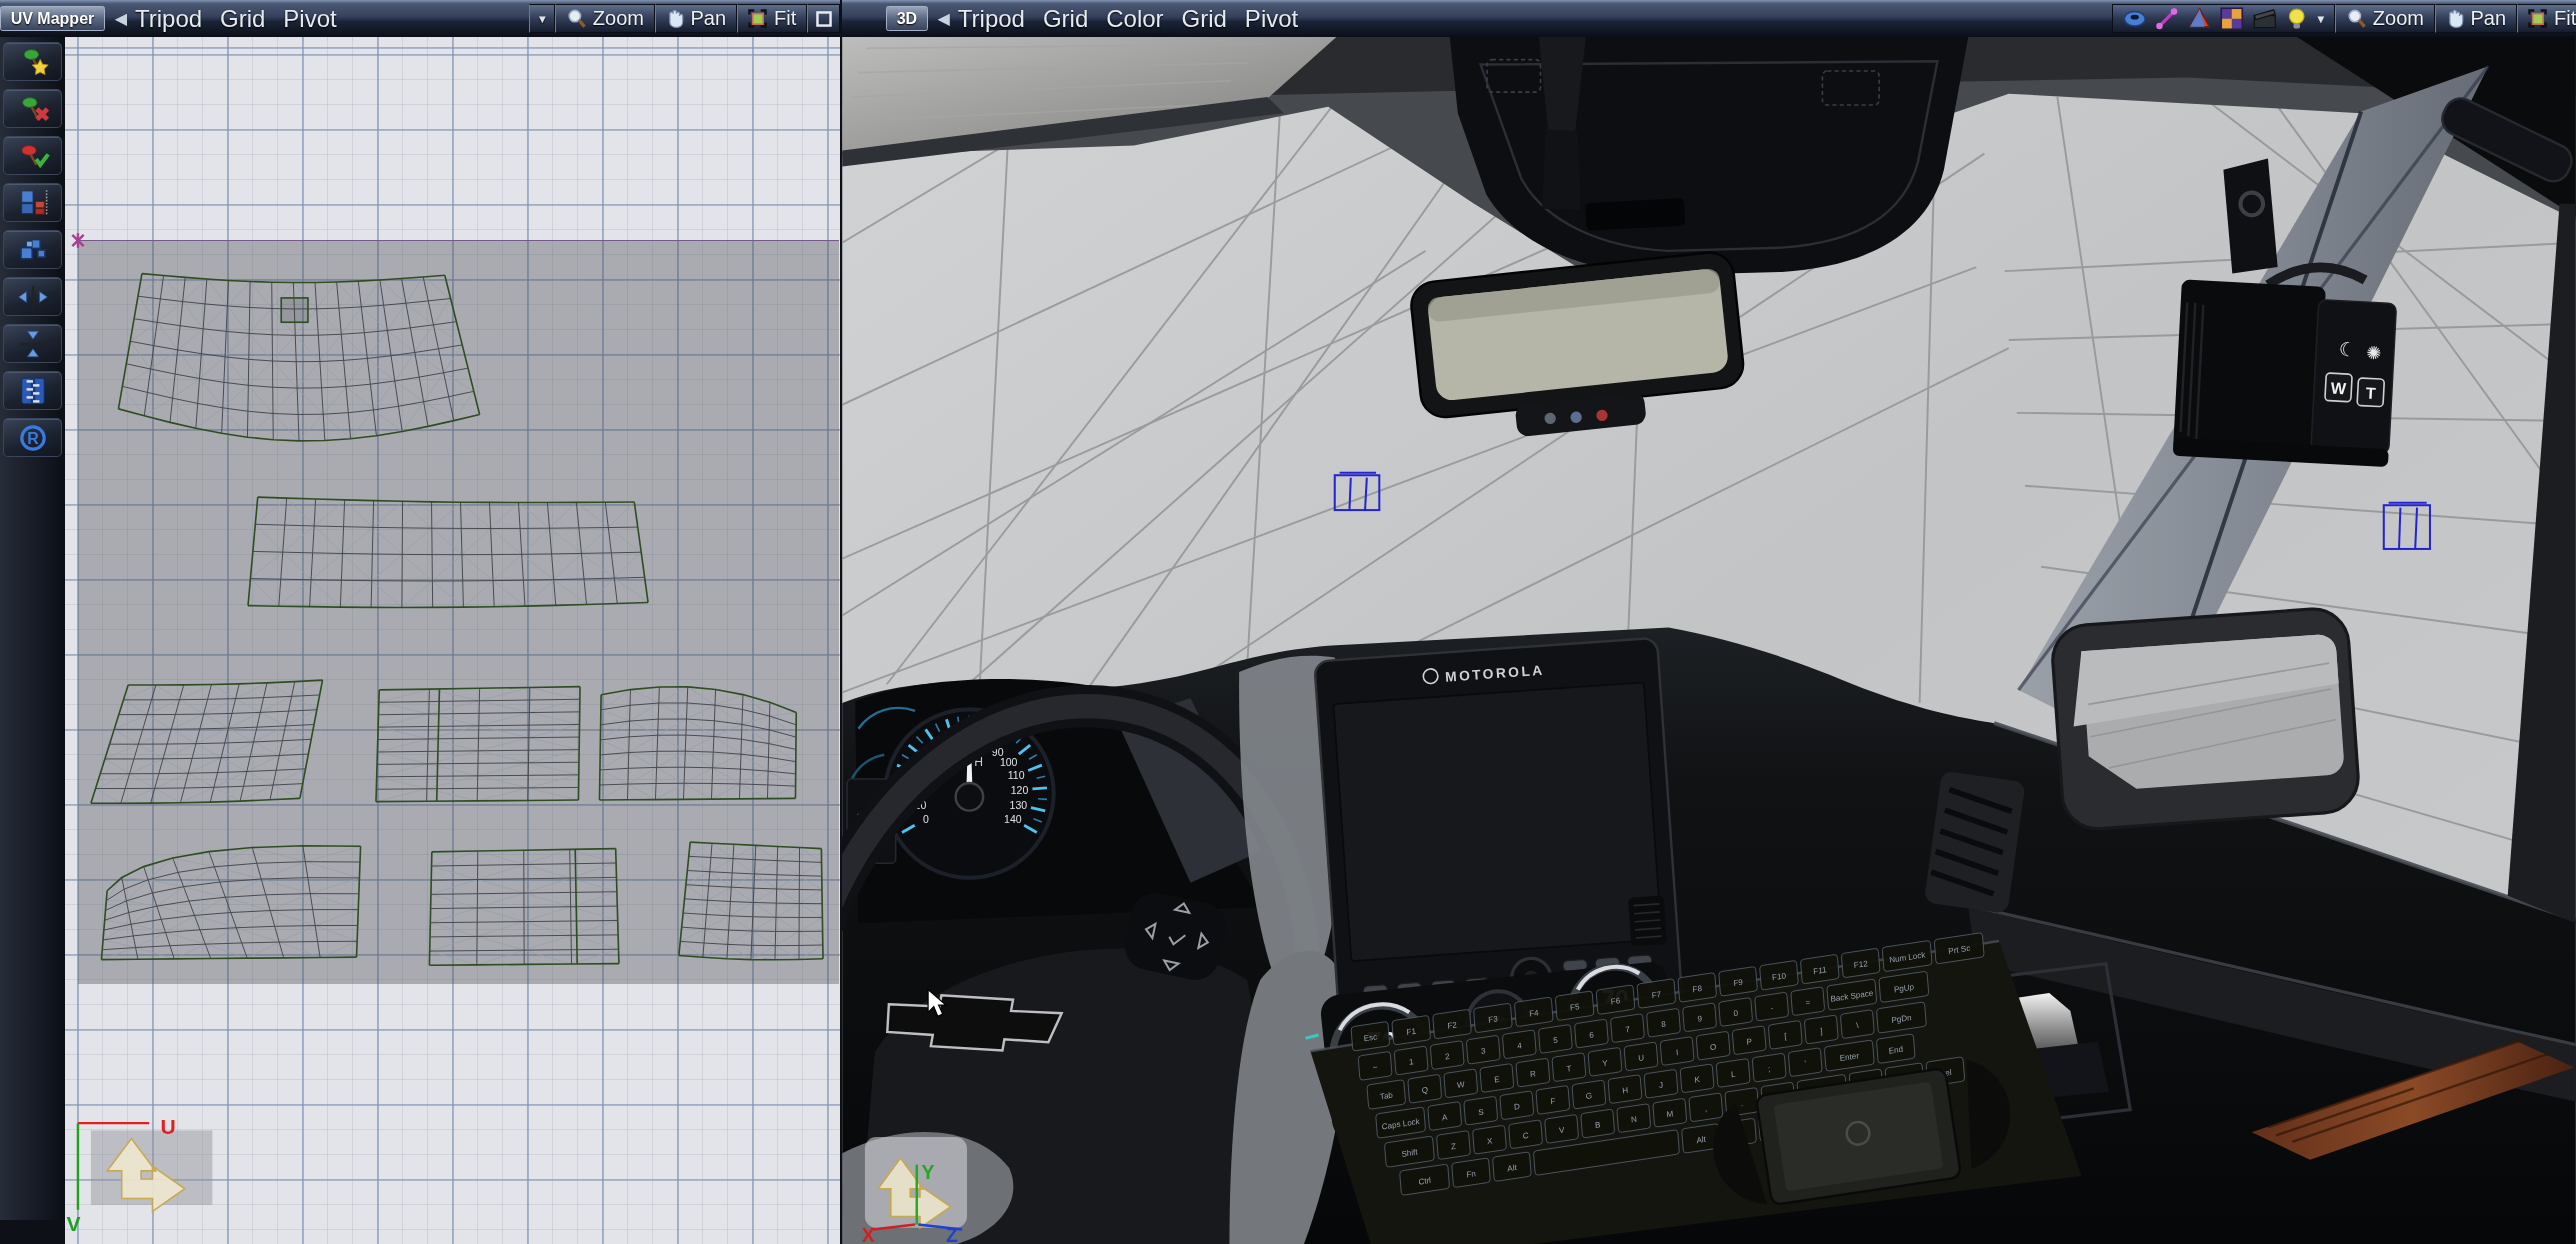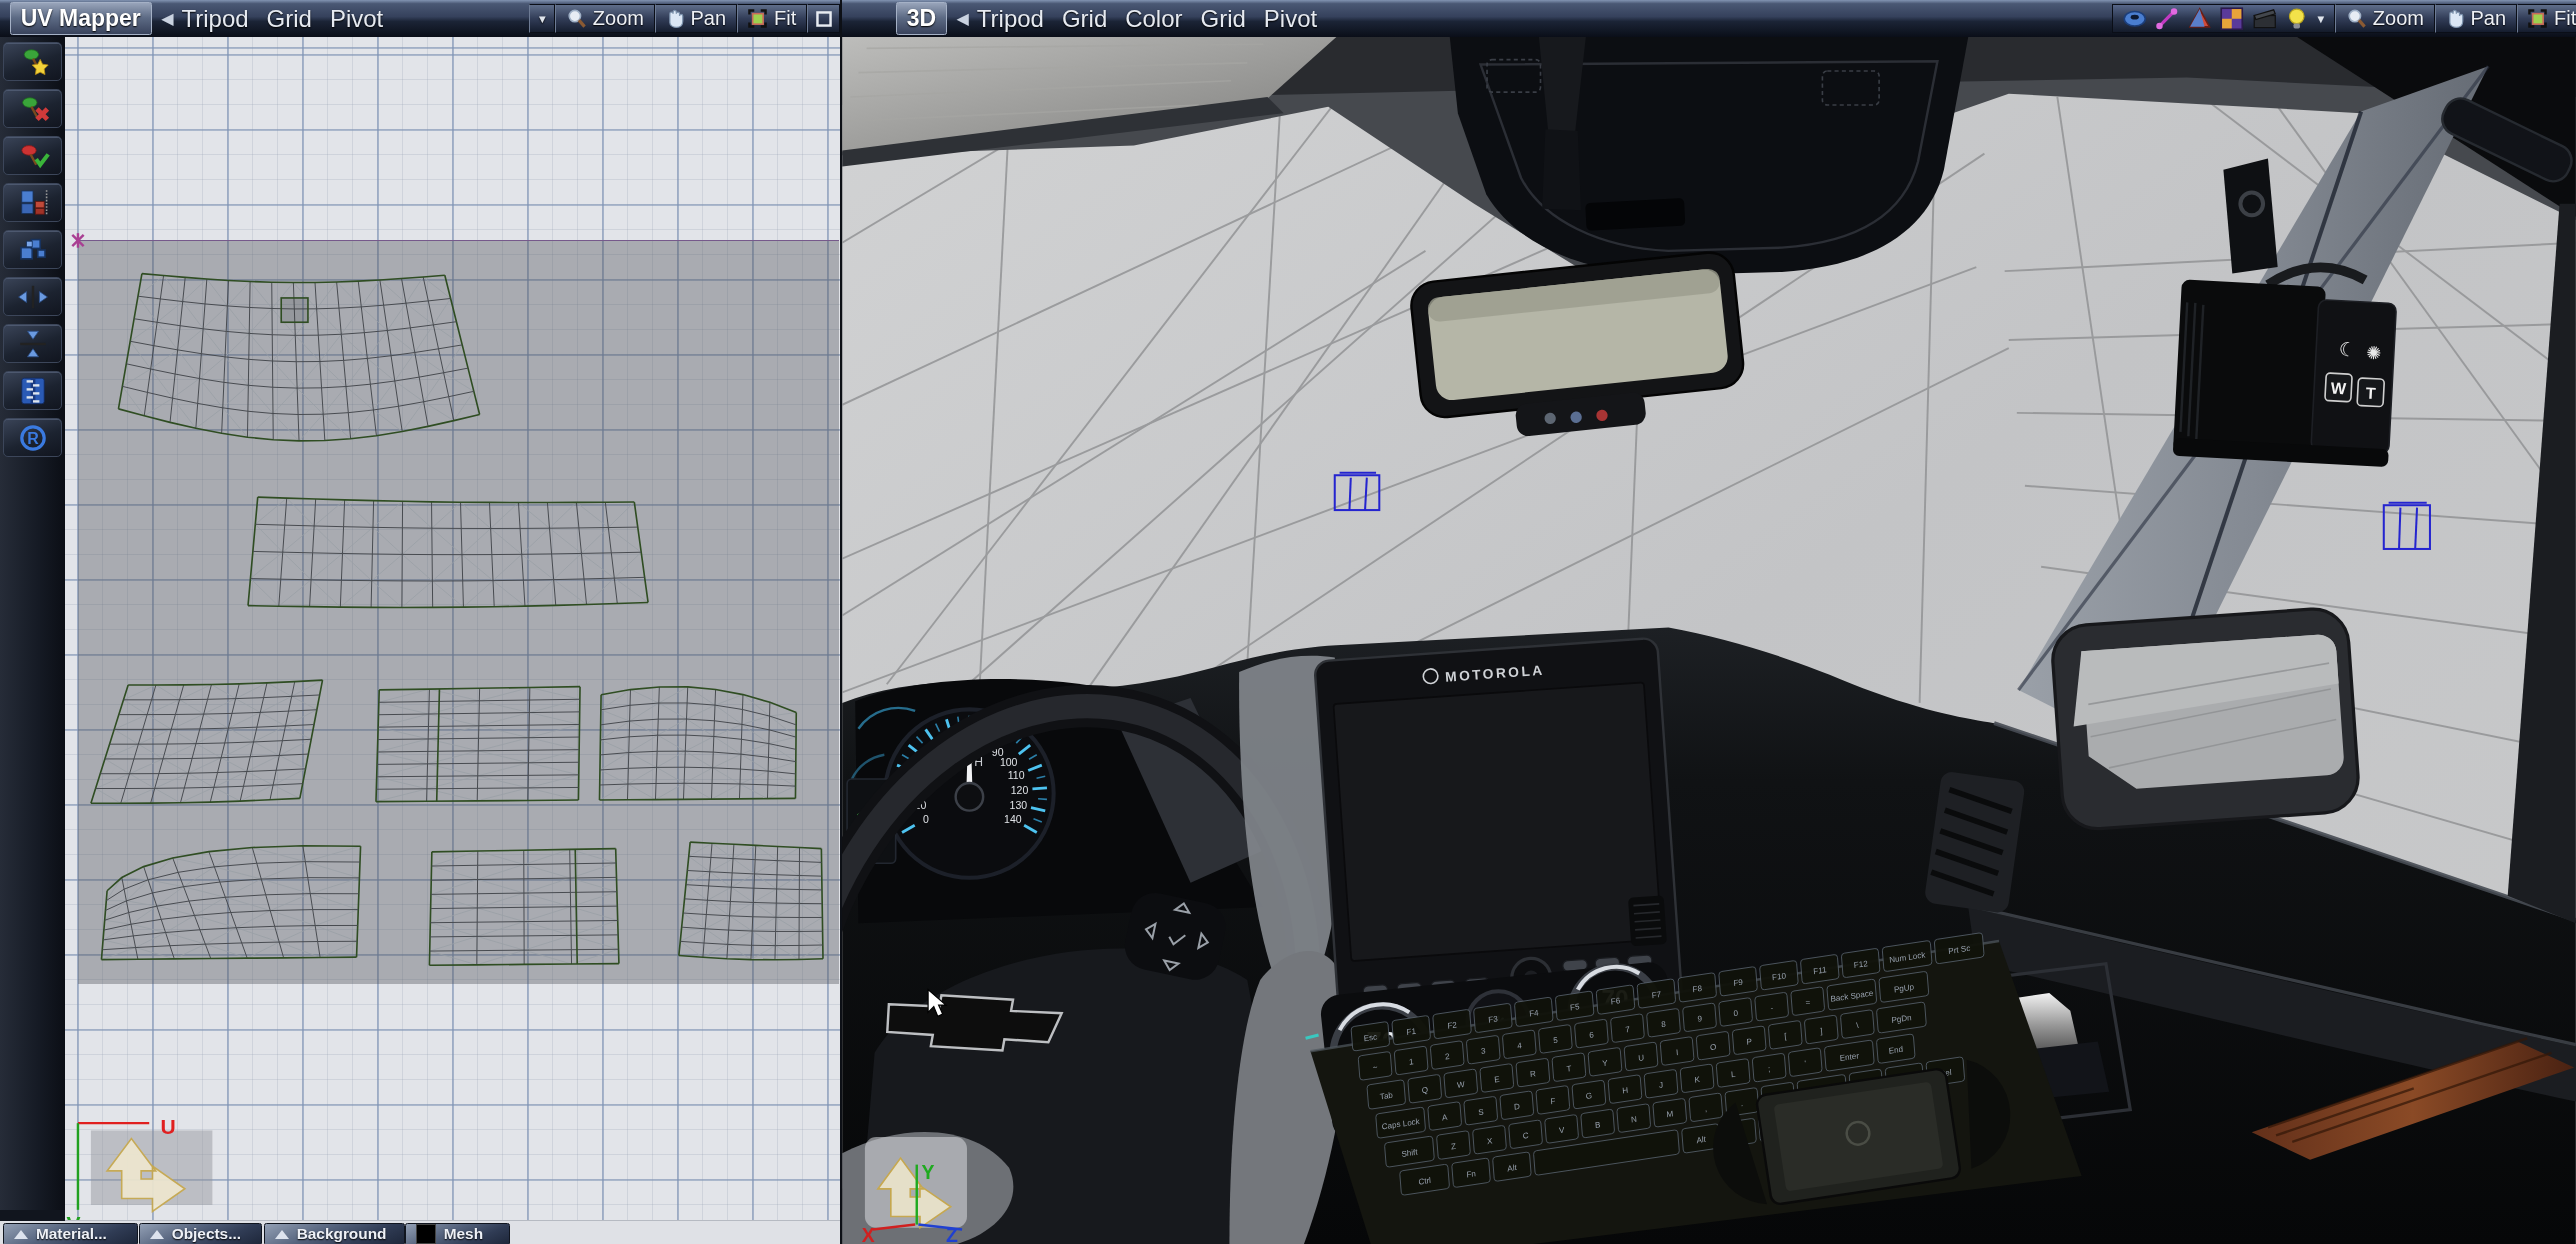--- a/index.html
+++ b/index.html
@@ -1,21 +1,21 @@
 <!DOCTYPE html>
 <html style="font-size:13px"><head>
 <meta charset="utf-8">
 <style>
   html,body{margin:0;padding:0;background:#000;}
   .app{position:relative;width:2576px;height:1244px;overflow:hidden;background:#0d1016;font-family:"Liberation Sans",sans-serif;}
   
   .titlebar{position:absolute;top:0;height:37px;background:linear-gradient(#8294b2 0%,#4a5874 10%,#35415c 45%,#1b2436 58%,#0a0e18 100%);border-bottom:0.8px solid #05070c;display:flex;align-items:center;}
   .titlebar.left{left:0;width:840px;}
   .titlebar.right{left:842px;width:1734px;padding-left:44px;}
-  .panel-label{margin-left:10px;padding:2.4px 9.7px;background:linear-gradient(#98a4ba,#5c6a84 48%,#39435c);border:0.8px solid #a5b1c6;border-radius:2.4px;color:#fff;font-weight:bold;font-size:23px;text-shadow:0 0.8px 1.6px #000;}
+  .panel-label{margin-left:0;padding:2.4px 9.7px;background:linear-gradient(#98a4ba,#5c6a84 48%,#39435c);border:0.8px solid #a5b1c6;border-radius:2.4px;color:#fff;font-weight:bold;font-size:16px;text-shadow:0 0.8px 1.6px #000;}
   .back-arrow{color:#c9d2e0;font-size:16px;margin:0 8px 0 9.7px;}
   .context-label{color:#e6eaf1;font-size:24px;word-spacing:11.3px;text-shadow:0 0.8px 1.6px #000;}
   .bar-spacer{flex:1;}
   .bar-btn{height:27.5px;display:flex;align-items:center;gap:5.7px;padding:0 9.7px;background:linear-gradient(#5f6e8a,#323d58 50%,#151d2e);border:0.8px solid #0a0e17;border-left:0.8px solid #6d7b94;color:#eef1f6;font-size:20px;text-shadow:0 0.8px 1.6px #000;}
   .bar-btn.small{padding:0 6.5px;}
   .icon-strip{height:27.5px;display:flex;align-items:center;gap:4.9px;padding:0 8px;background:linear-gradient(#57globe,#2c3750 50%,#141b2a);background:linear-gradient(#57678a,#2c3750 50%,#141b2a);border:0.8px solid #0a0e17;}
   .dd-arrow{color:#dfe4ec;font-size:11.3px;}
   
   .toolcol{position:absolute;left:0;top:37px;width:65px;height:1183px;background:linear-gradient(90deg,#262c38,#151a24 60%,#0b0e15);}
   .tool-btn{position:absolute;left:3.2px;width:57px;height:37px;border-radius:4.9px;border:0.8px solid #3c465a;background:linear-gradient(160deg,#3a4458,#1c2330 55%,#11151f);box-shadow:inset 0 0.8px 0 #55617a;display:flex;align-items:center;justify-content:center;}
@@ -792,39 +792,20 @@
         <rect x="112" y="1396" width="150" height="92" fill="#8d9096" opacity="0.45"></rect>
         <path d="M150 1472 v-26 h-18 l30 -40 30 40 h-18 v10 h14 v-16 l40 28 -40 28 v-16 h-38 z" fill="#efe8d0" opacity="0.9" stroke="#c8a84b" stroke-width="2"></path>
         <line x1="96" y1="1387" x2="184" y2="1387" stroke="#e02020" stroke-width="3"></line>
         <line x1="96" y1="1387" x2="96" y2="1494" stroke="#20a020" stroke-width="3"></line>
         <text x="198" y="1400" font-size="26" font-weight="bold" fill="#e02020">U</text>
         <text x="82" y="1520" font-size="26" font-weight="bold" fill="#20a020">V</text>
       </g>
     </svg>
   </div>
 
-  <div class="tabstrip">
-    <div class="dark-end"></div>
-    <div class="tab" style="left:3.2px;width:113px">
-        <span class="tri-up"></span>
-        <span>Material...</span>
-      </div>
-    <div class="tab" style="left:139px;width:102px">
-        <span class="tri-up"></span>
-        <span>Objects...</span>
-      </div>
-    <div class="tab" style="left:264px;width:120px">
-        <span class="tri-up"></span>
-        <span>Background</span>
-      </div>
-    <div class="tab" style="left:405px;width:84px">
-        <span class="swatch"></span>
-        <span>Mesh</span>
-      </div>
-  </div>
 
   <svg class="scene-svg" style="left:842px;top:37px" width="1734" height="1207" viewBox="1040 46 2140 1490">
     <defs>
       <linearGradient id="glass" x1="0" y1="0" x2="1" y2="1">
         <stop offset="0" stop-color="#d2d3d4"></stop>
           <stop offset="0.5" stop-color="#c3c4c6"></stop>
           <stop offset="1" stop-color="#c9cacb"></stop>
       </linearGradient>
       <linearGradient id="dashg" x1="0" y1="0" x2="0" y2="1">
         <stop offset="0" stop-color="#1d2024"></stop>

